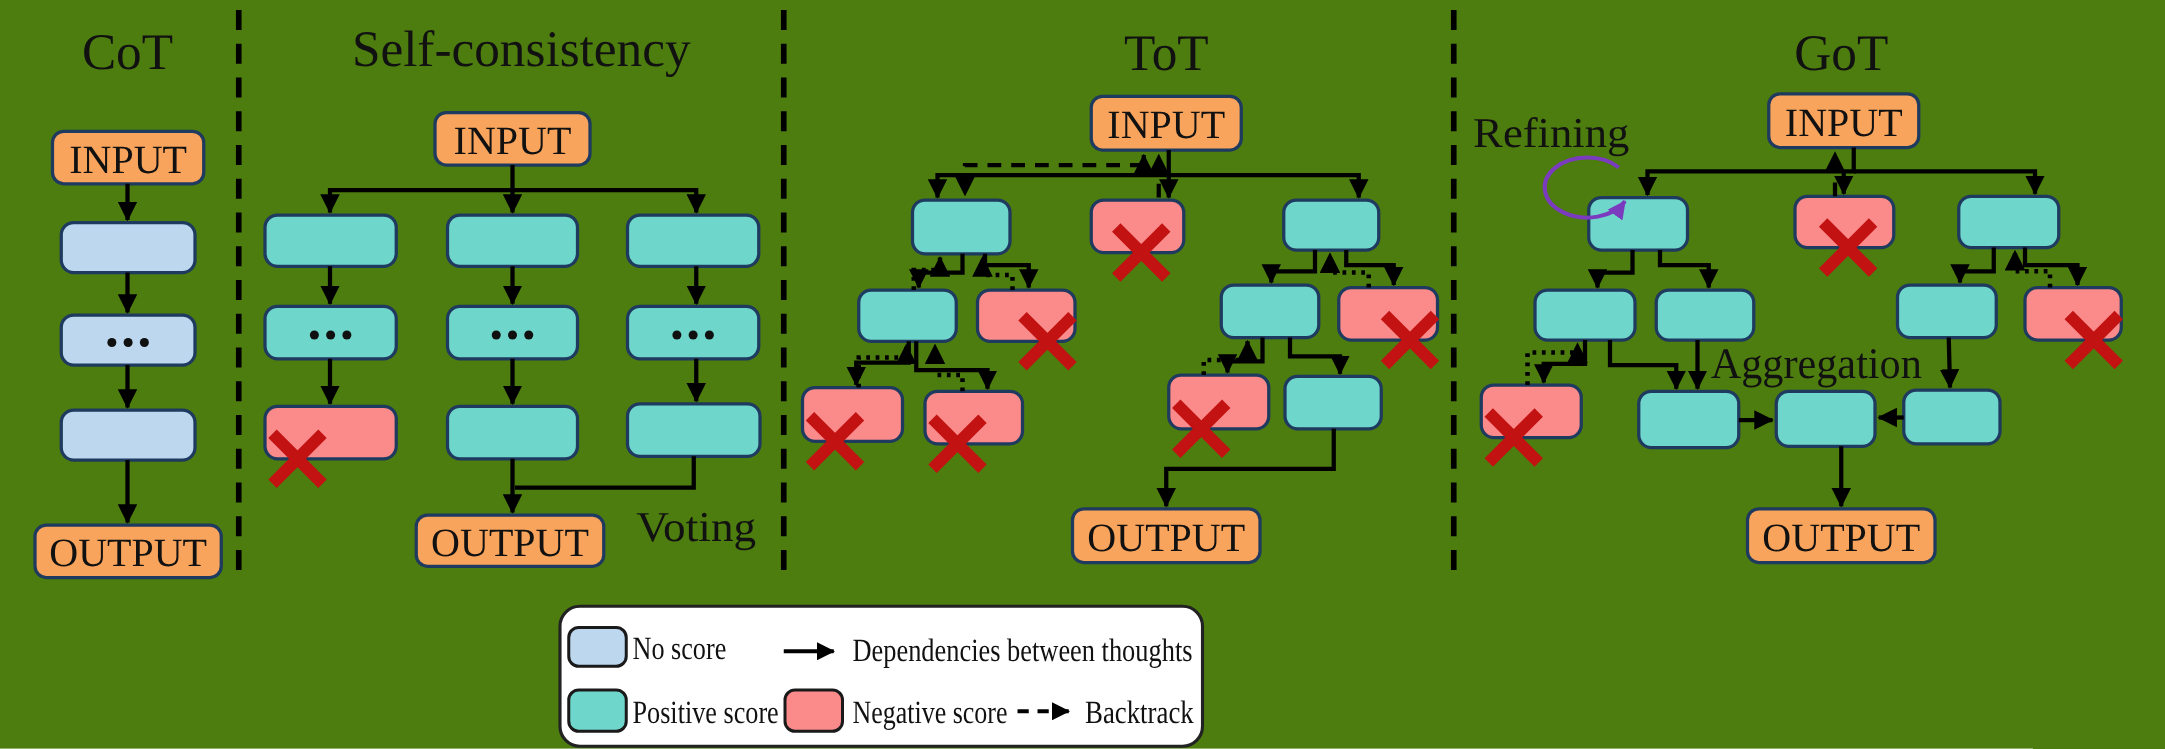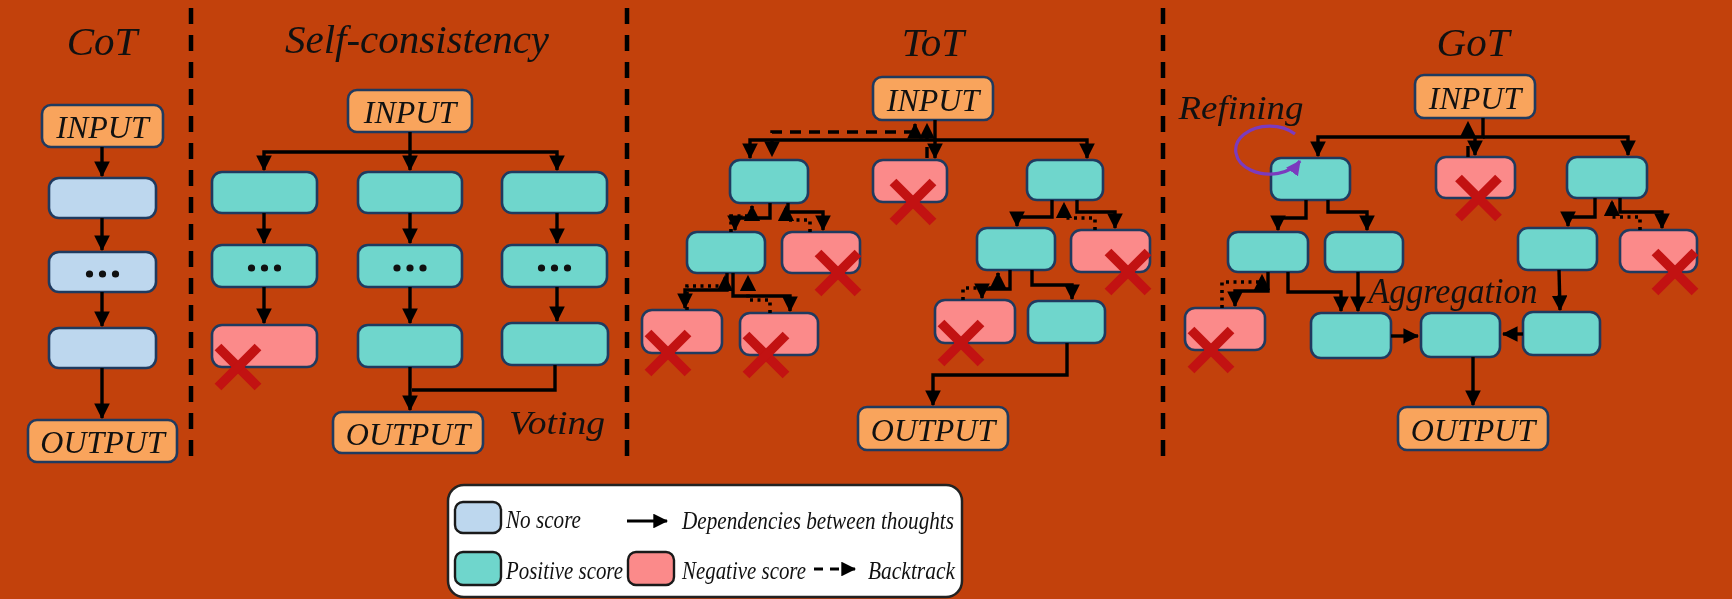--- a/index.html
+++ b/index.html
@@ -1,17 +1,17 @@
 <!DOCTYPE html>
 <html><head>
 <meta charset="utf-8">
 <style>
   html,body{margin:0;padding:0;background:#ffffff;}
-  .page{position:relative;width:1732px;height:599px;background:#c2410c;overflow:hidden;
-        font-family:"Liberation Serif", serif;font-style:italic;}
+  .page{position:relative;width:1732px;height:599px;background:#4d7c0f;overflow:hidden;
+        font-family:"Liberation Serif", serif;}
   svg{display:block;}
   text{font-family:"Liberation Serif", serif;fill:#111111;}
 </style>
 </head>
 <body>
 
 <div class="page">
   <div id="figure">
       <svg viewBox="0 0 1732 599" width="1732" height="599">
         <defs>

